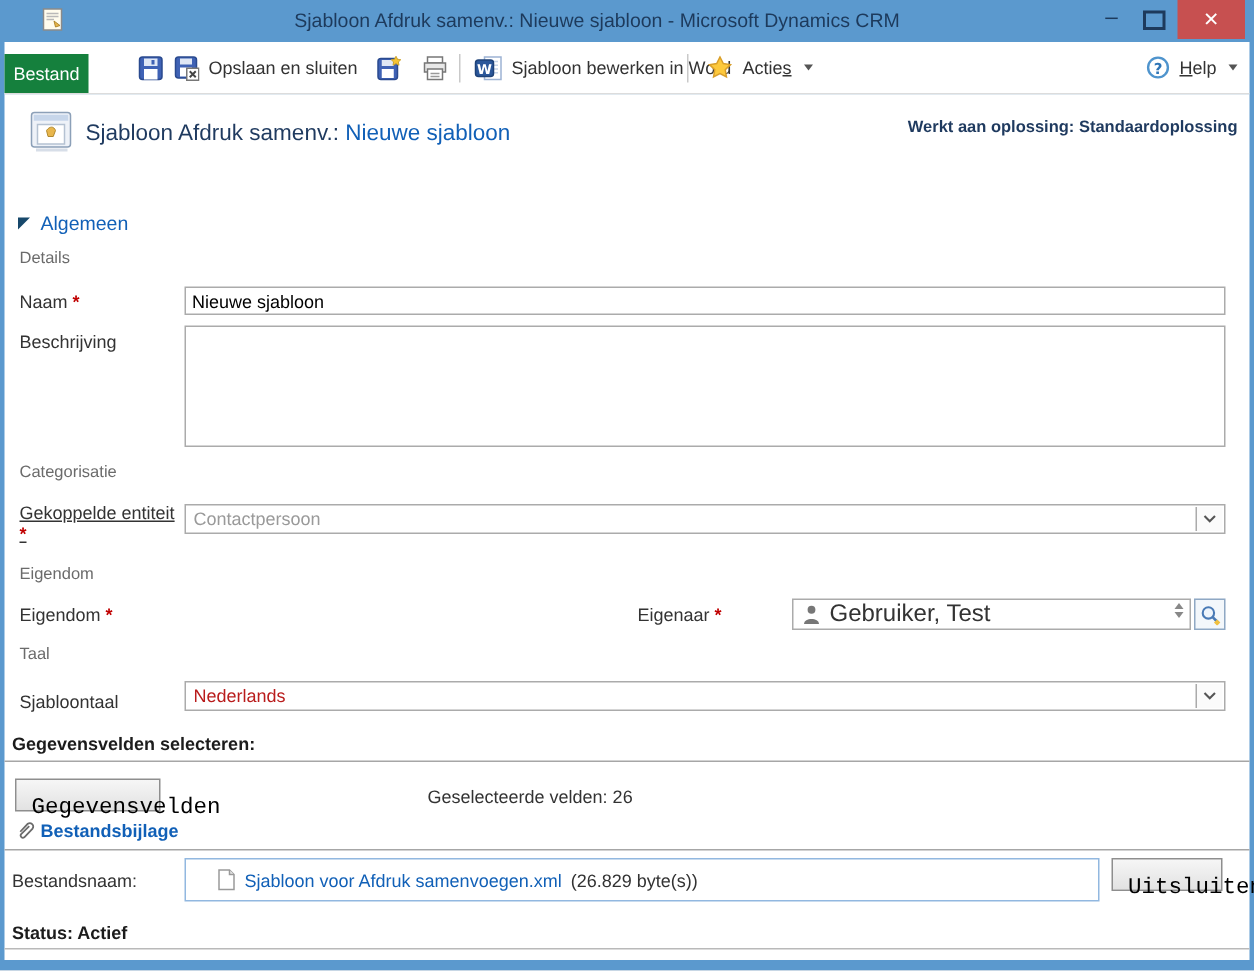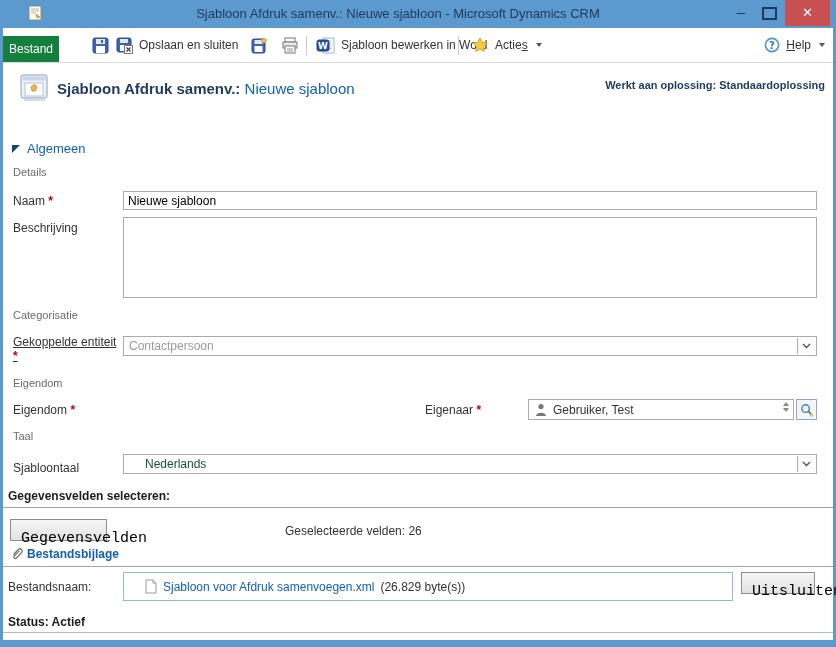--- a/index.html
+++ b/index.html
@@ -26,39 +26,39 @@
     font-size:12px;color:#333;white-space:nowrap;}
   .tb-sep{position:absolute;top:8px;width:1px;height:19px;background:#c9c9c9;}
   .caret{width:0;height:0;border-left:3.5px solid transparent;border-right:3.5px solid transparent;
     border-top:4px solid #555;margin-left:2px;}
   .u{text-decoration:underline;}
   
   .body{position:absolute;left:3px;top:63px;width:830px;height:577px;background:#fff;
     font-size:12px;color:#333;}
   .hdr-icon{position:absolute;left:17px;top:11px;}
   .hdr-title{position:absolute;left:54px;top:17px;font-size:15px;white-space:nowrap;}
-  .hdr-title .pre{font-weight:bold;color:#1f3a5f;text-align:right;}
+  .hdr-title .pre{font-weight:normal;color:#1f3a5f;text-align:right;}
   .hdr-title .val{color:#1160b7;}
   .solution{position:absolute;right:8px;top:16px;font-size:11px;font-weight:bold;color:#1f3a5f;}
   .section-hd{position:absolute;left:9px;top:78px;color:#1160b7;font-size:13px;
     display:flex;align-items:center;gap:7px;}
   .tri{width:0;height:0;border-top:8px solid #17486b;border-right:8px solid transparent;}
   .grp{position:absolute;font-size:11px;font-weight:normal;color:#6b6b6b;}
   .lbl{position:absolute;color:#333;}
   .req{color:#c00000;font-weight:bold;}
   .tinput{position:absolute;box-sizing:border-box;border:1px solid #ababab;background:#fff;
     font-family:"Liberation Sans",sans-serif;font-size:12px;color:#000;padding:0 4px;}
   .combo{position:absolute;box-sizing:border-box;border:1px solid #ababab;background:#fff;
     display:flex;align-items:center;padding-left:5px;font-size:12px;}
   .combo .txt-dis{color:#9a9a9a;}
-  .combo .txt{color:#14532d;margin-left:16px;}
+  .combo .txt{color:#b91c1c;}
   .combo-btn{position:absolute;right:1px;top:1px;bottom:1px;width:17px;background:#fbfbfb;
     border-left:1px solid #ababab;display:flex;align-items:center;justify-content:center;}
   .lookup{position:absolute;box-sizing:border-box;border:1px solid #ababab;background:#fff;
-    display:flex;align-items:center;gap:6px;padding-left:6px;font-size:12px;color:#333;}
+    display:flex;align-items:center;gap:6px;padding-left:6px;font-size:16px;color:#333;}
   .spin{position:absolute;right:4px;top:2px;display:flex;flex-direction:column;gap:2px;align-items:center;}
   .spin .up{width:0;height:0;border-left:3px solid transparent;border-right:3px solid transparent;border-bottom:4px solid #888;}
   .spin .dn{width:0;height:0;border-left:3px solid transparent;border-right:3px solid transparent;border-top:4px solid #888;}
   .lookup-btn{position:absolute;box-sizing:border-box;border:1px solid #8fa8c4;background:#f3f7fb;
     display:flex;align-items:center;justify-content:center;}
   .hr{position:absolute;left:0;width:830px;height:1px;background:#a6a6a6;}
   .bold-lbl{position:absolute;font-weight:bold;color:#1c1c1c;}
   .win-btn{position:absolute;box-sizing:border-box;border:1px solid #8e8e8e;
     background:linear-gradient(#f6f6f6,#e2e2e2);font-family:Liberation Mono, monospace;
     font-size:15px;color:#000;text-align:center;padding:10px;}

